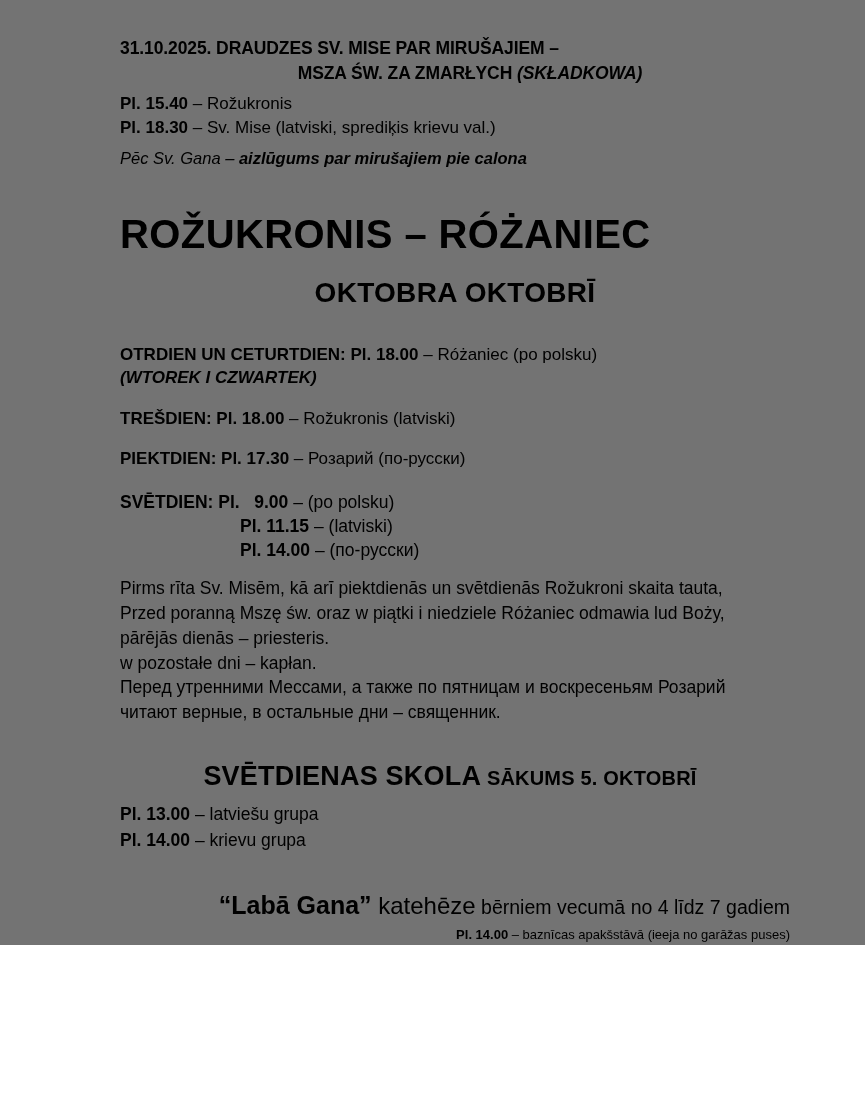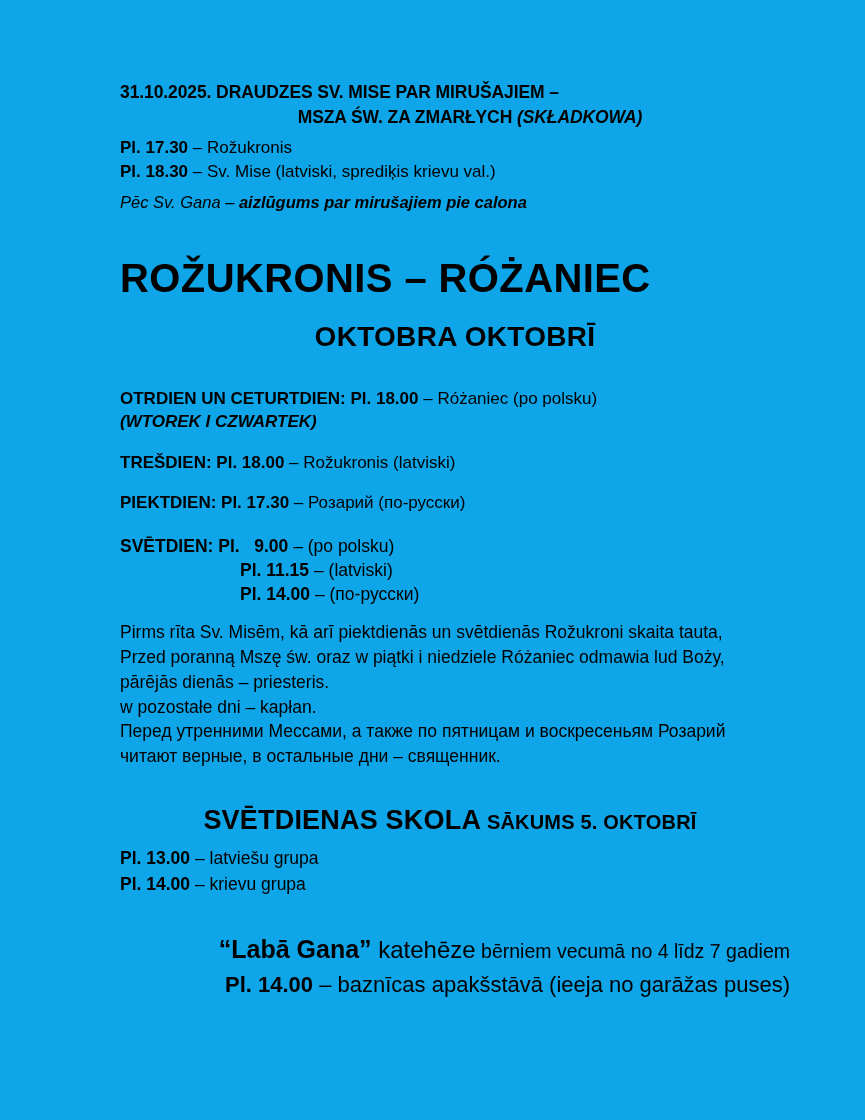--- a/index.html
+++ b/index.html
@@ -11,24 +11,24 @@
   body {
     width: 865px;
     height: 1120px;
     font-family: "Liberation Sans", sans-serif;
     color: #000000;
     -webkit-font-smoothing: antialiased;
   }
   .page {
     position: relative;
     width: 865px;
-    height: 1120px;
-    background: #0ea5e9;
+    height: 945px;
+    background: #737373;
     box-sizing: border-box;
-    padding: 80px 75px 0 120px;
+    padding: 36px 75px 0 120px;
     overflow: hidden;
   }
 
   
   .b  { font-weight: bold; }
   .i  { }
   .bi { font-weight: bold; font-style: italic; }
 
   
   .hdr {
@@ -127,36 +127,36 @@
     margin-top: 36px;
     line-height: 1.3;
     text-align: right;
   }
   .katehez .k-quote { font-size: 25px; font-weight: bold; }
   .katehez .k-name  { font-size: 25px; font-weight: bold; }
   .katehez .k-word  { font-size: 24px; font-weight: normal; }
   .katehez .k-rest  { font-size: 19.5px; font-weight: normal; }
   .katehez .k-second {
     margin-top: 6px;
-    font-size: 22px;
+    font-size: 13px;
     margin-left: 44px;
   }
 </style>
 </head>
 <body>
 
 <div class="page">
 
   <div class="hdr">
     <div class="hdr-line1">31.10.2025. DRAUDZES SV. MISE PAR MIRUŠAJIEM –</div>
     <div class="hdr-line2"><span>MSZA ŚW. ZA ZMARŁYCH </span><span class="paren">(SKŁADKOWA)</span></div>
   </div>
 
   <div class="sub-list">
-    <div class="row"><span class="b">Pl. 17.30</span><span> – </span><span>Rožukronis</span></div>
+    <div class="row"><span class="b">Pl. 15.40</span><span> – </span><span>Rožukronis</span></div>
     <div class="row"><span class="b">Pl. 18.30</span><span> – </span><span>Sv. Mise (</span><span class="i">latviski, sprediķis krievu val.</span><span>)</span></div>
   </div>
 
   <div class="after-mass"><span>Pēc Sv. Gana – </span><span class="b">aizlūgums par mirušajiem pie calona</span></div>
 
   <div class="title-main">ROŽUKRONIS – RÓŻANIEC</div>
   <div class="title-sub">OKTOBRA OKTOBRĪ</div>
 
   <div class="sched">
 

